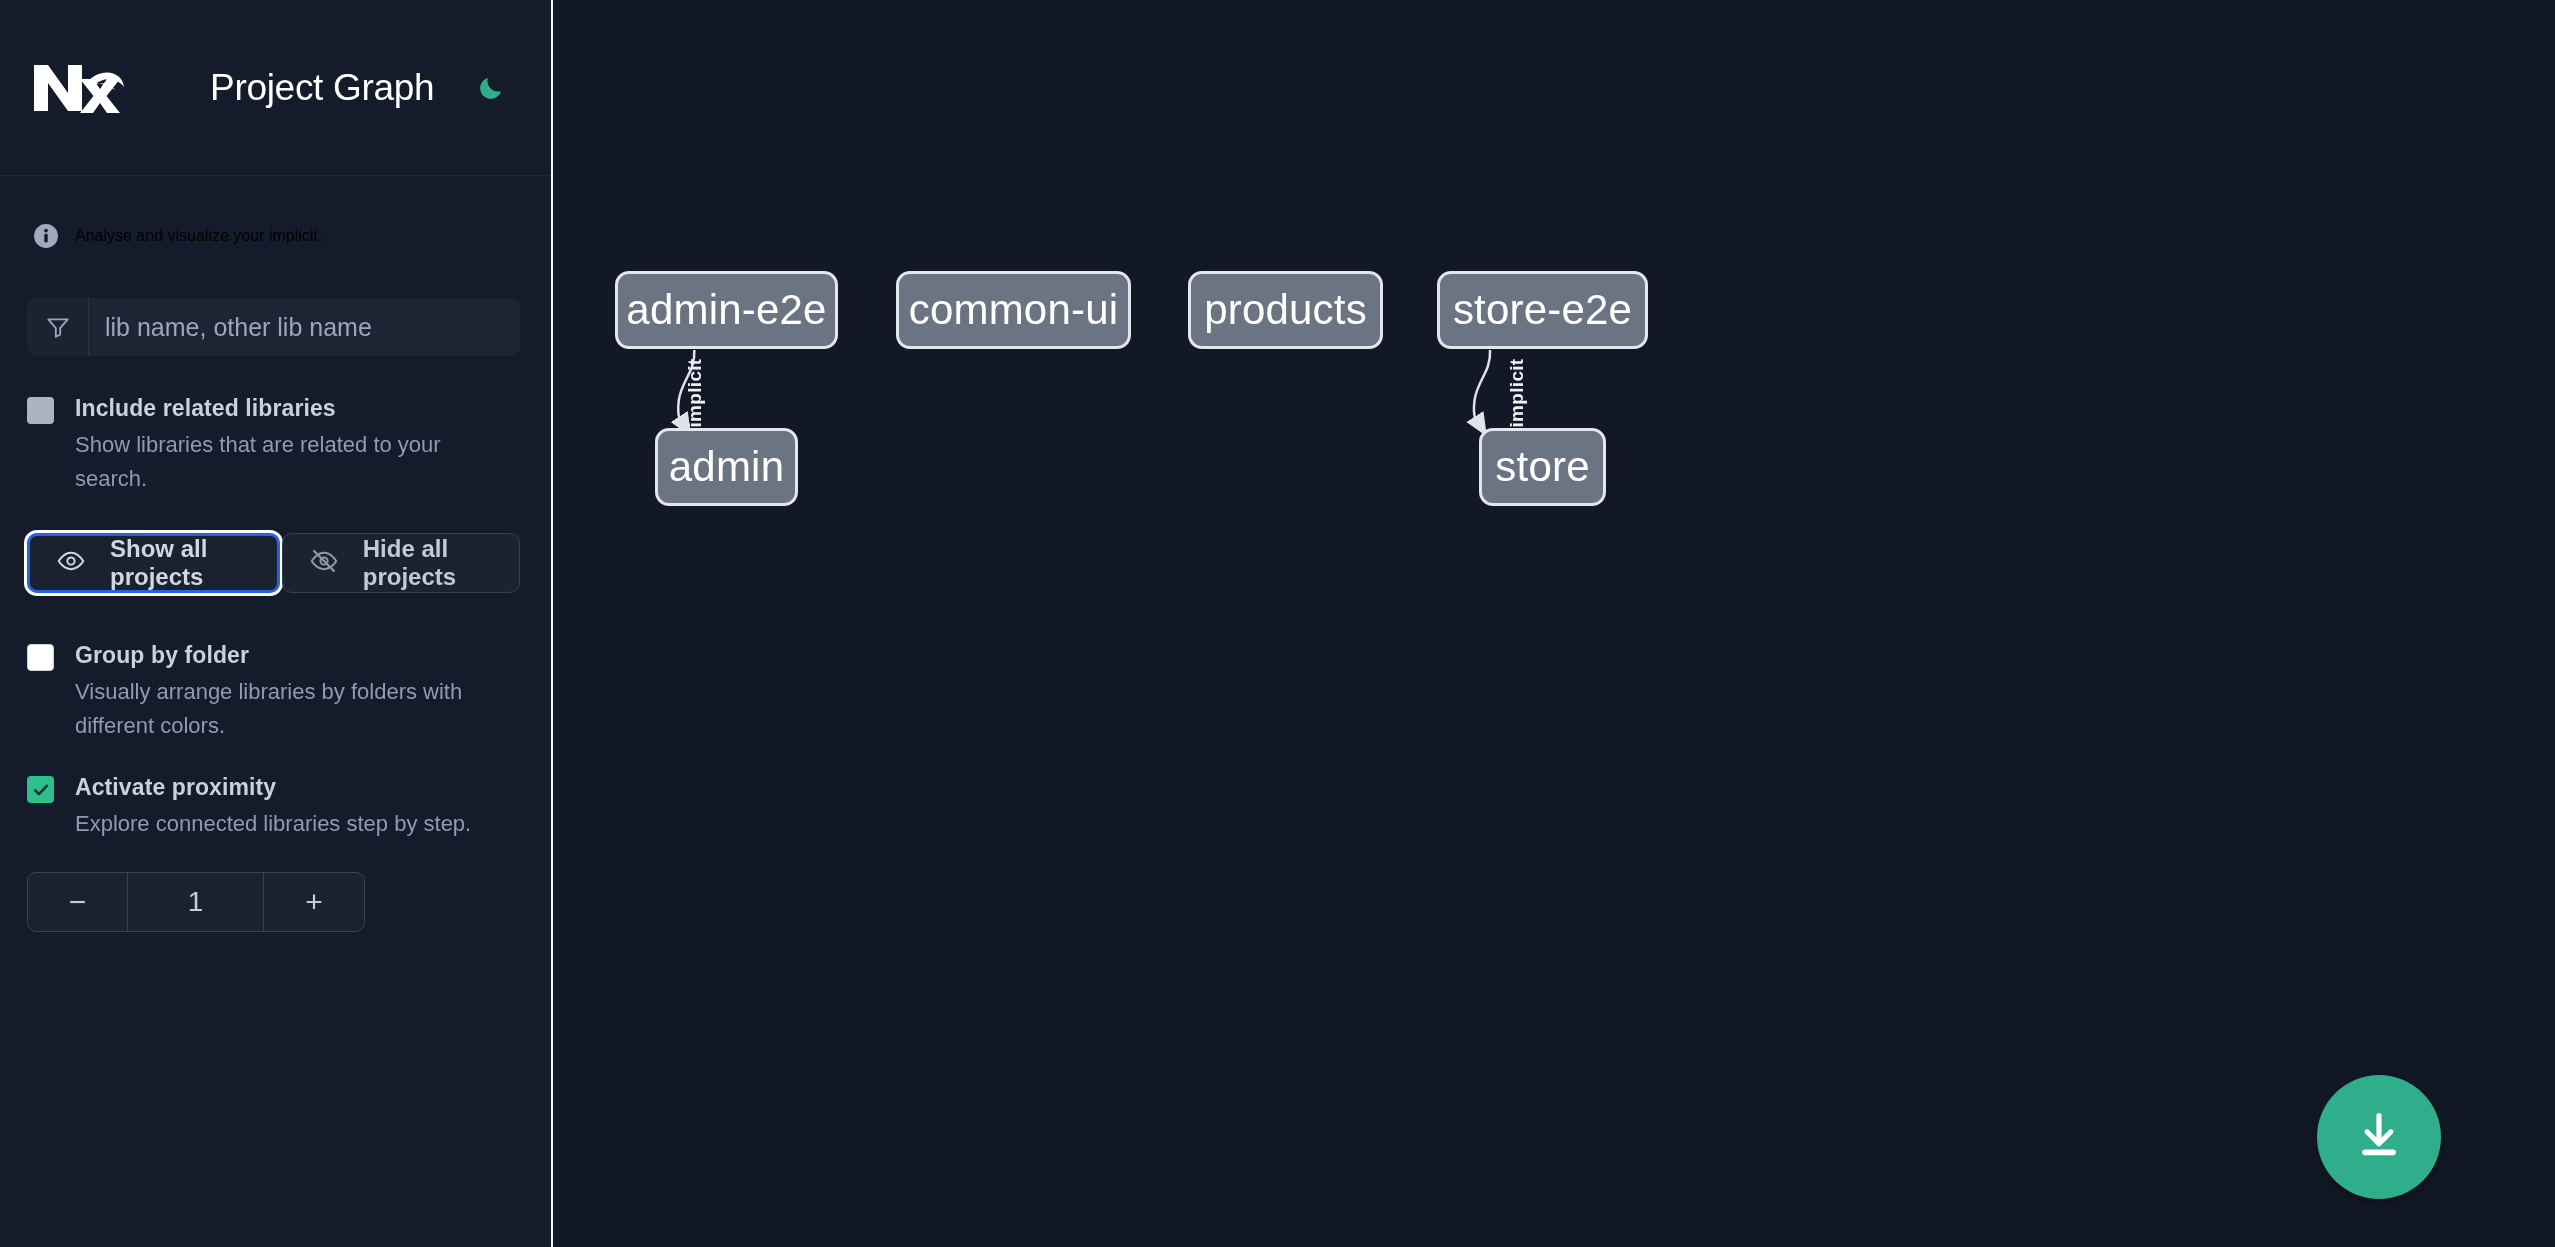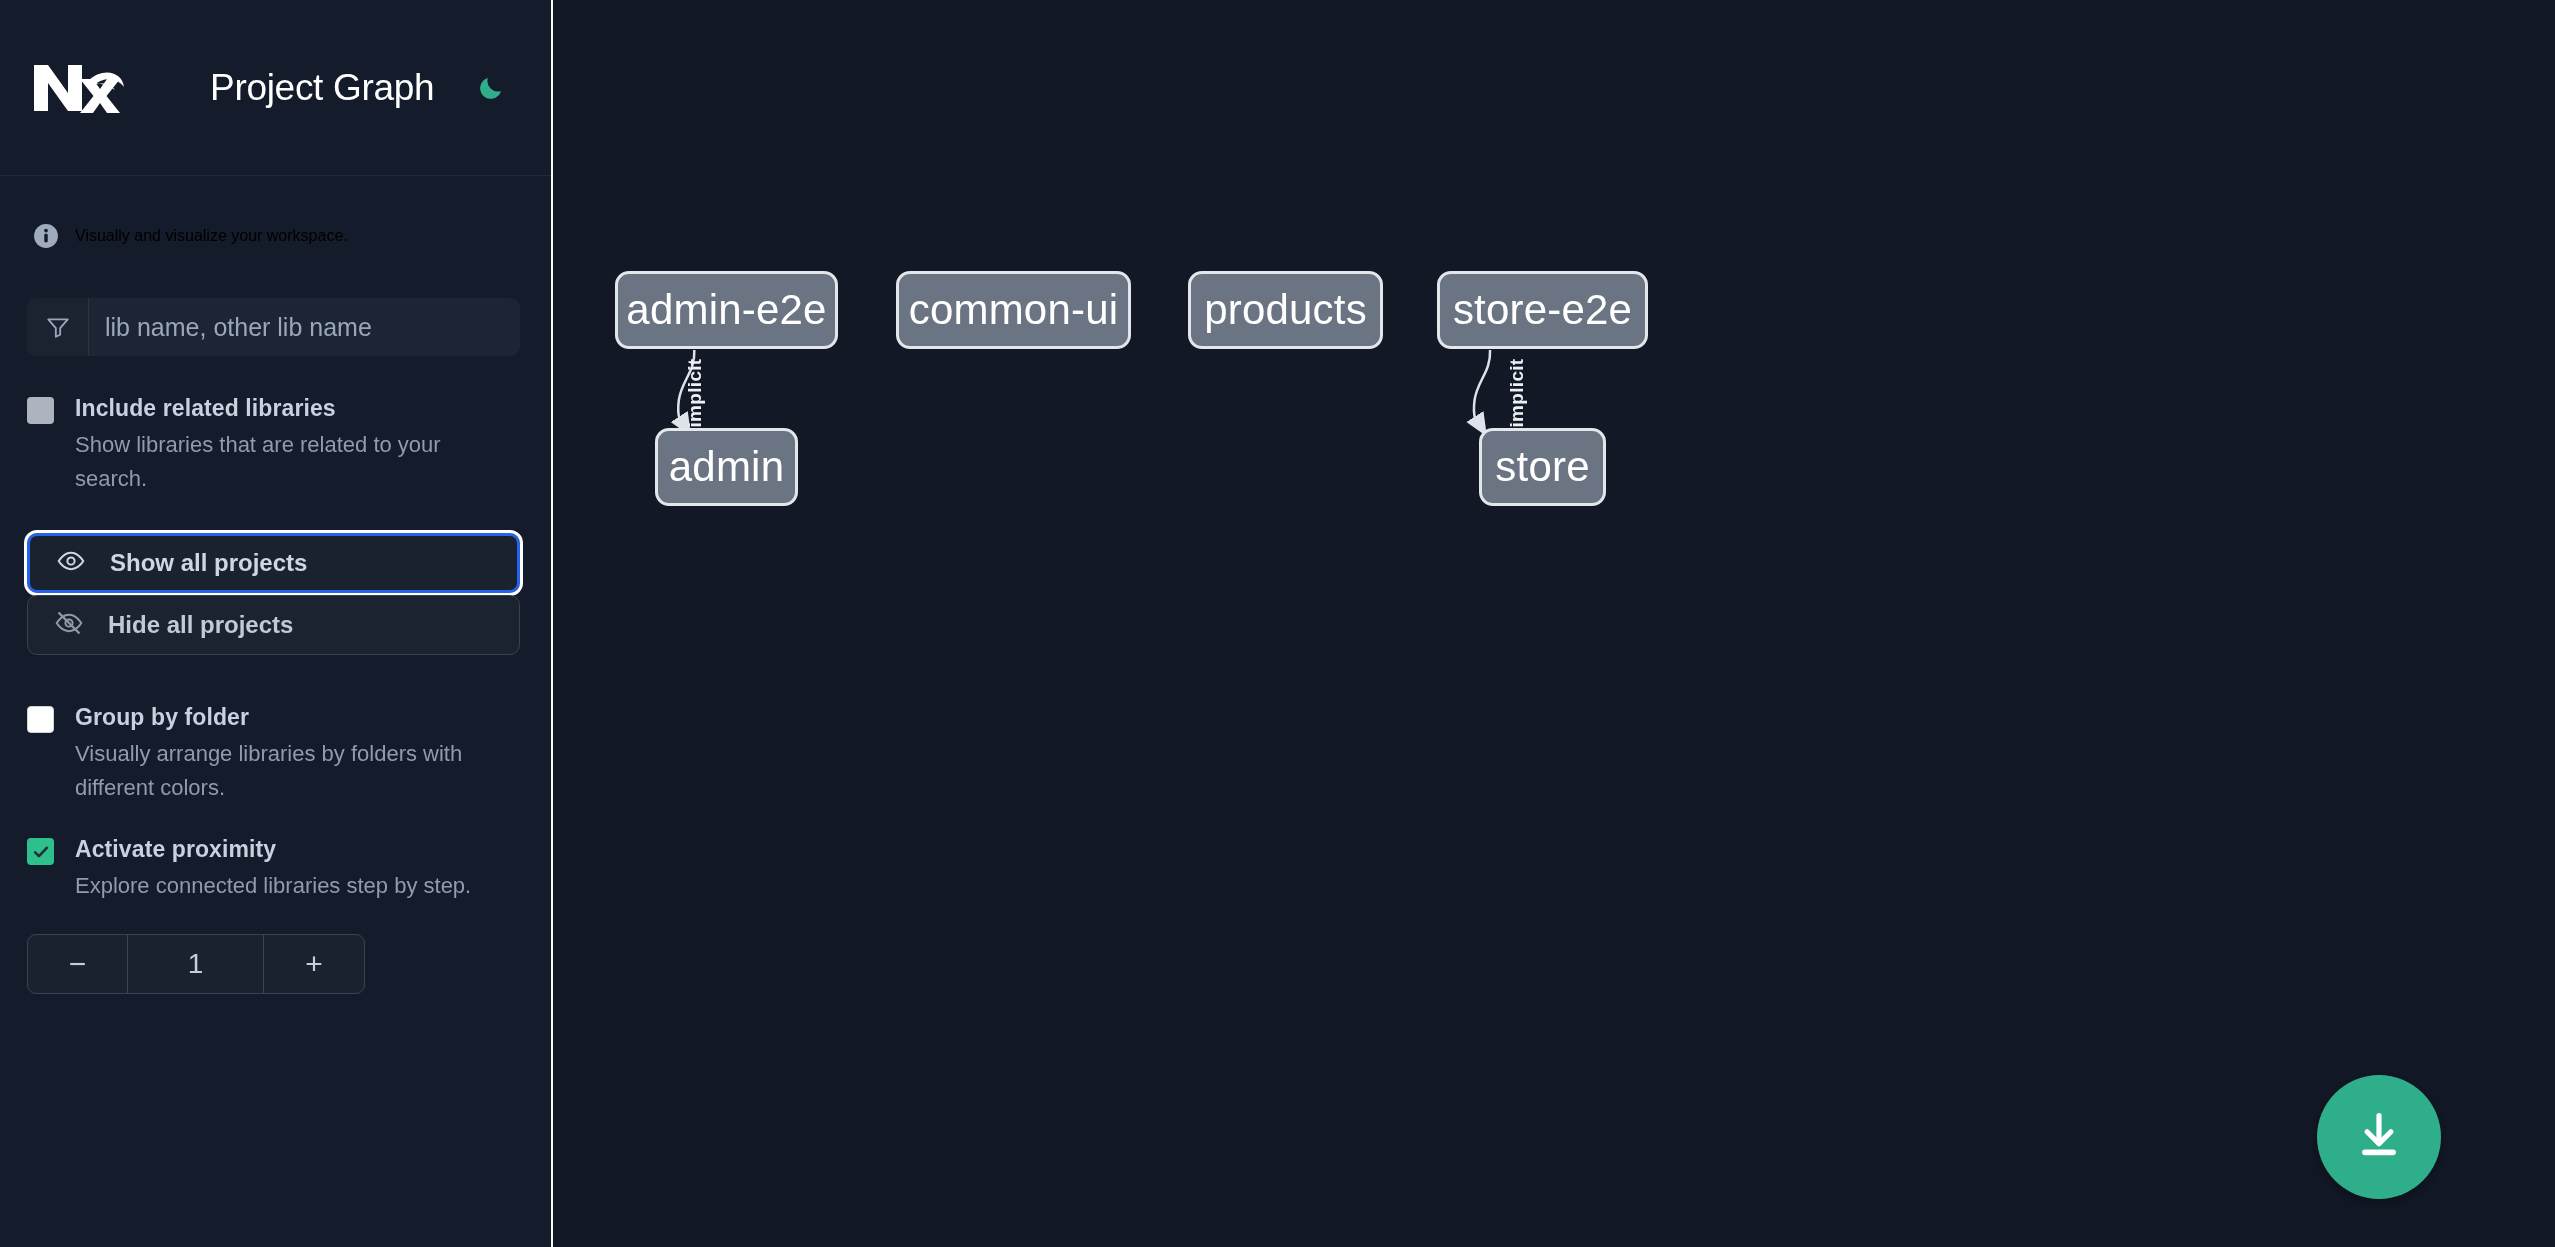--- a/index.html
+++ b/index.html
@@ -86,21 +86,21 @@
   .check-texts { display: flex; flex-direction: column; }
   .check-title {
     font-size: 23px; font-weight: bold; color: #c7d1df;
     line-height: 32px; letter-spacing: 0.1px;
   }
   .check-desc {
     font-size: 22px; color: #8e9bb0; line-height: 34px;
     max-width: 450px; margin-top: 4px;
   }
 
-  .btn-wrap { padding: 37px 33px 8px 27px; display: flex; flex-direction: column; gap: 2px; }
+  .btn-wrap { padding: 37px 33px 8px 27px; display: flex; flex-direction: row; gap: 2px; }
   .pill-btn {
     position: relative;
     height: 60px;
     background: #1b2331;
     border: 1px solid #39414f;
     border-radius: 10px;
     display: flex; align-items: center;
     padding-left: 27px; gap: 25px;
     cursor: pointer;
   }
@@ -198,21 +198,21 @@
     <div class="sidebar-body">
 
       <div class="tagline-row">
         <span class="info-icon">
           <svg viewBox="0 0 24 24" width="26" height="26" aria-hidden="true">
             <circle cx="12" cy="12" r="11" fill="#9fabbd"></circle>
             <circle cx="12" cy="7" r="1.7" fill="#141b2a"></circle>
             <rect x="10.4" y="10" width="3.2" height="8" rx="1.3" fill="#141b2a"></rect>
           </svg>
         </span>
-        <span>Visually and visualize your workspace.</span>
+        <span>Analyse and visualize your implicit.</span>
       </div>
 
       <div class="filter-wrap">
         <div class="filter-box">
           <span class="filter-icon-cell">
             <svg viewBox="0 0 24 24" width="26" height="26" aria-hidden="true">
               <path d="M3 5h18l-7 8v6l-4 2v-8z" fill="none" stroke="#9aa7bb" stroke-width="1.7" stroke-linejoin="round"></path>
             </svg>
           </span>
           <input class="filter-input" type="text" value="" placeholder="lib name, other lib name" style="">

